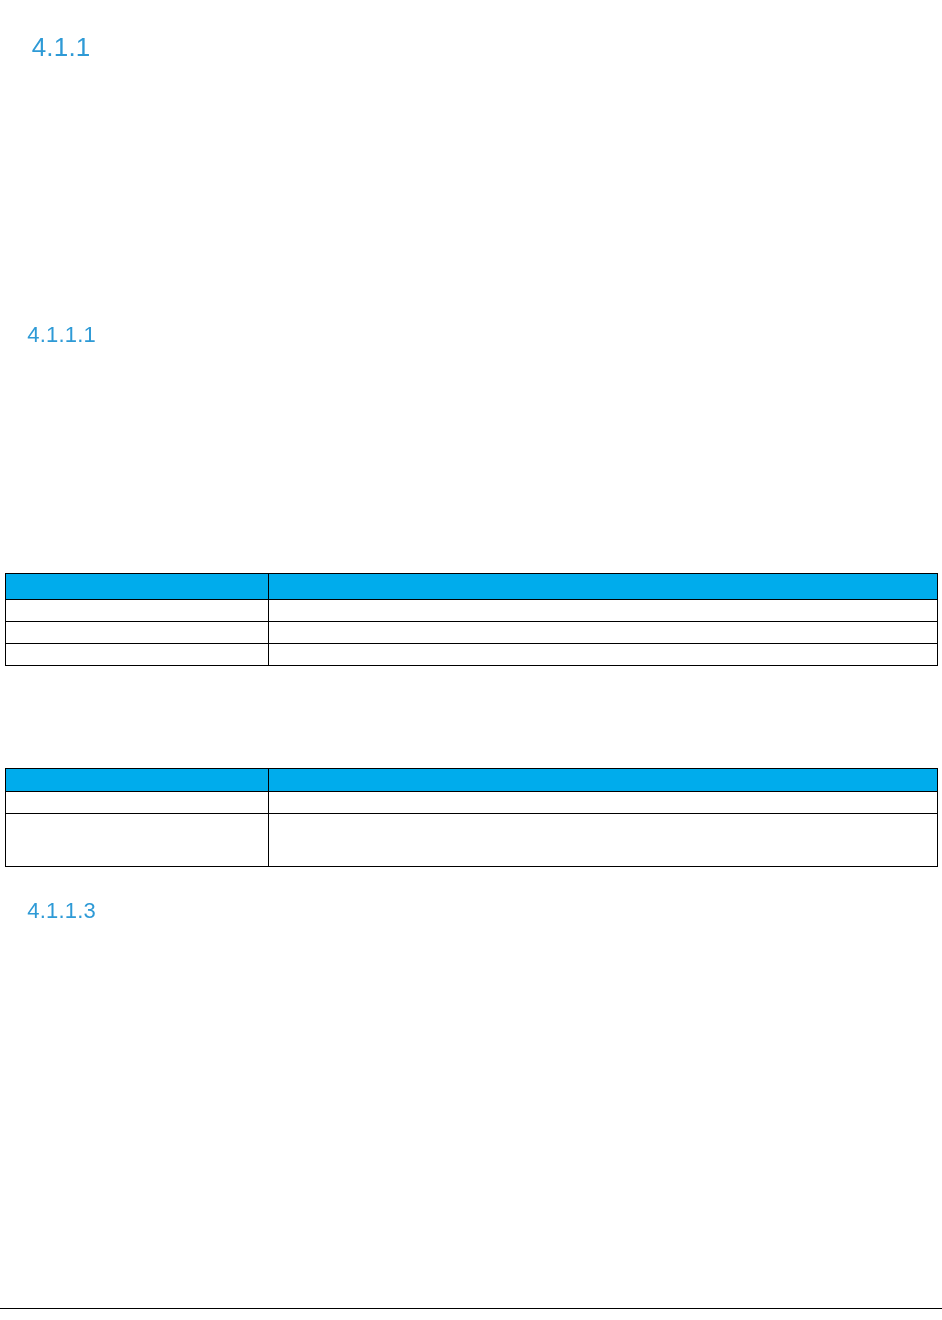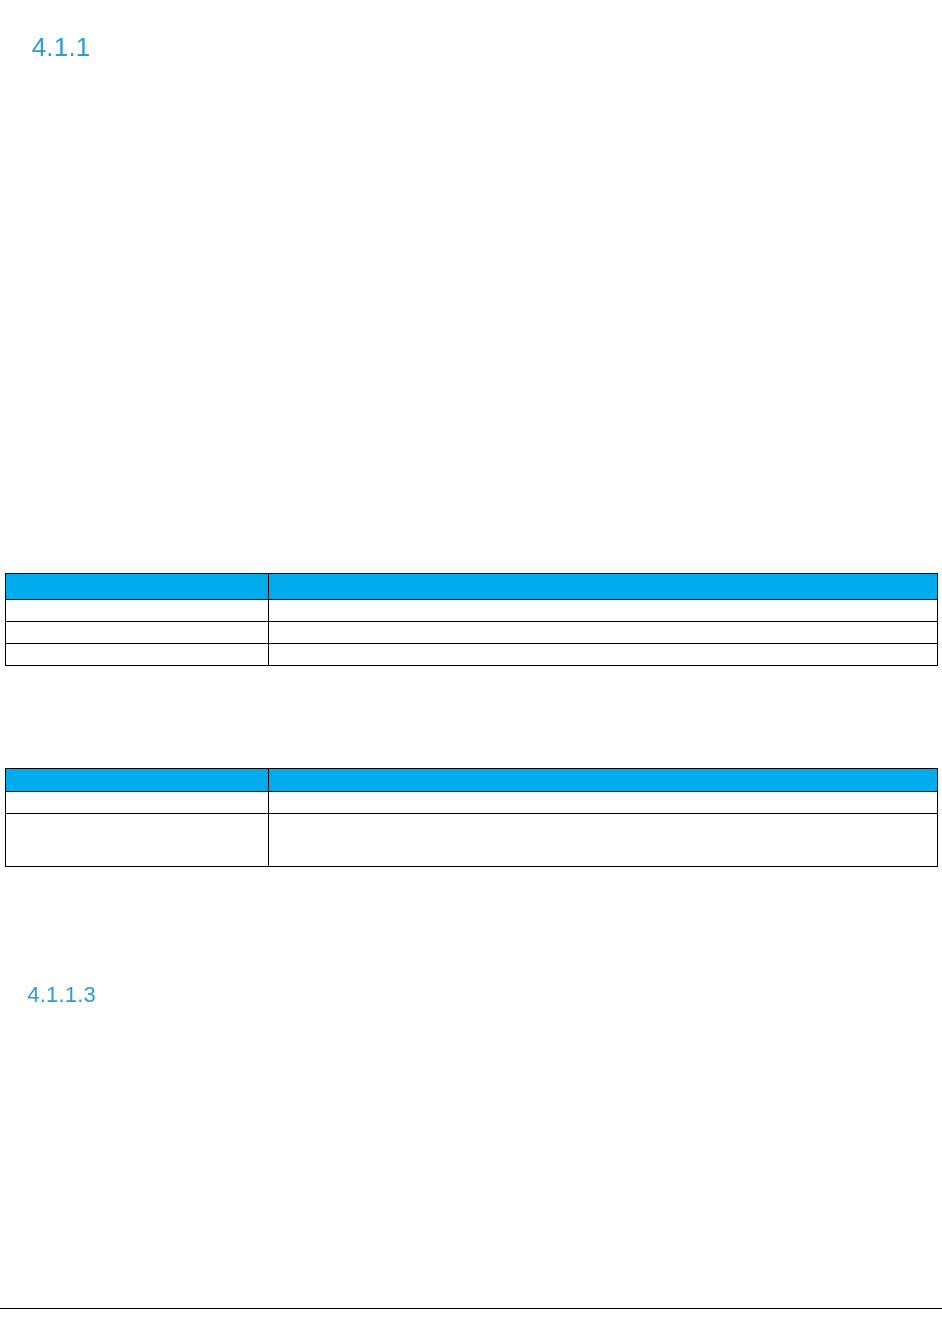--- a/index.html
+++ b/index.html
@@ -77,20 +77,23 @@
 </style>
 </head>
 <body>
 
 <div class="page">
 
   <div class="heading h-l2" style="top:2px; left:2px;">
     <span>4.1.1</span><span></span>
   </div>
 
+  <div class="heading h-l3" style="top:296px; left:2px;">
+    <span>4.1.1.1</span><span></span>
+  </div>
 
 
   <table class="doc-table" style="top:573px; left:5px; width:933px;">
     <thead>
       <tr>
         <th class="col-label" style="height:25px;"></th>
         <th class="col-value" style="height:25px;"></th>
       </tr>
     </thead>
     <tbody>
@@ -121,19 +124,19 @@
         <td class="col-label" style="height:21px;"></td>
         <td class="col-value" style="height:21px;"></td>
       </tr>
       <tr>
         <td class="col-label" style="height:52px;"></td>
         <td class="col-value" style="height:52px;"></td>
       </tr>
     </tbody>
   </table>
 
-  <div class="heading h-l3" style="top:956px; left:2px;">
+  <div class="heading h-l3" style="top:872px; left:2px;">
     <span>4.1.1.3</span><span></span>
   </div>
 
   <div class="footer-rule" style="top:1308px;"></div>
 
 </div>
 
 </body></html>

